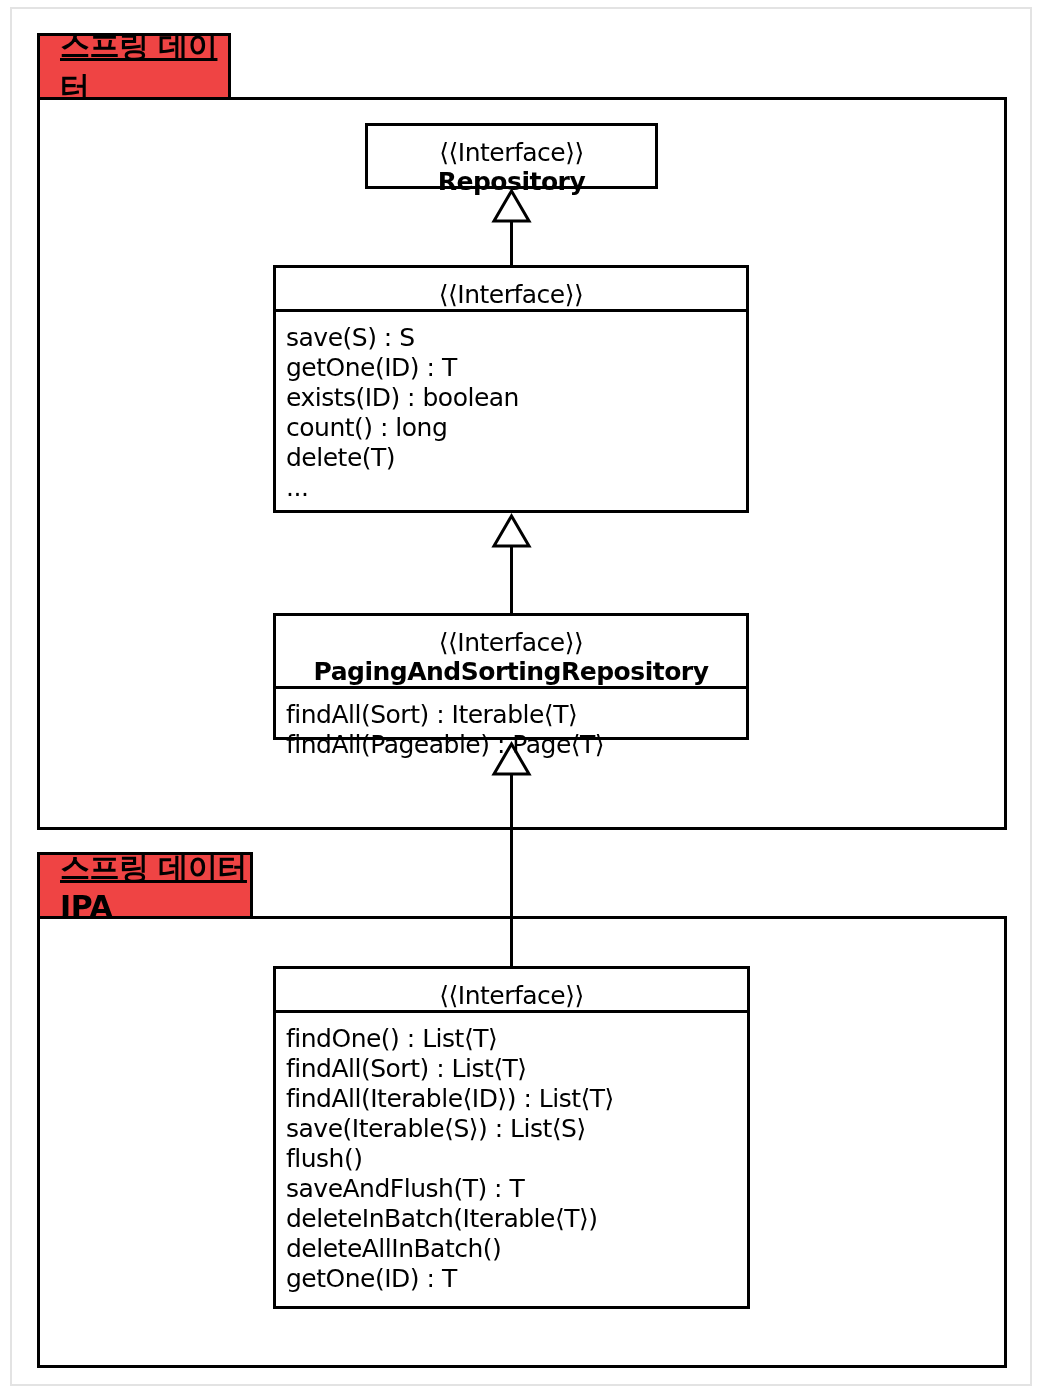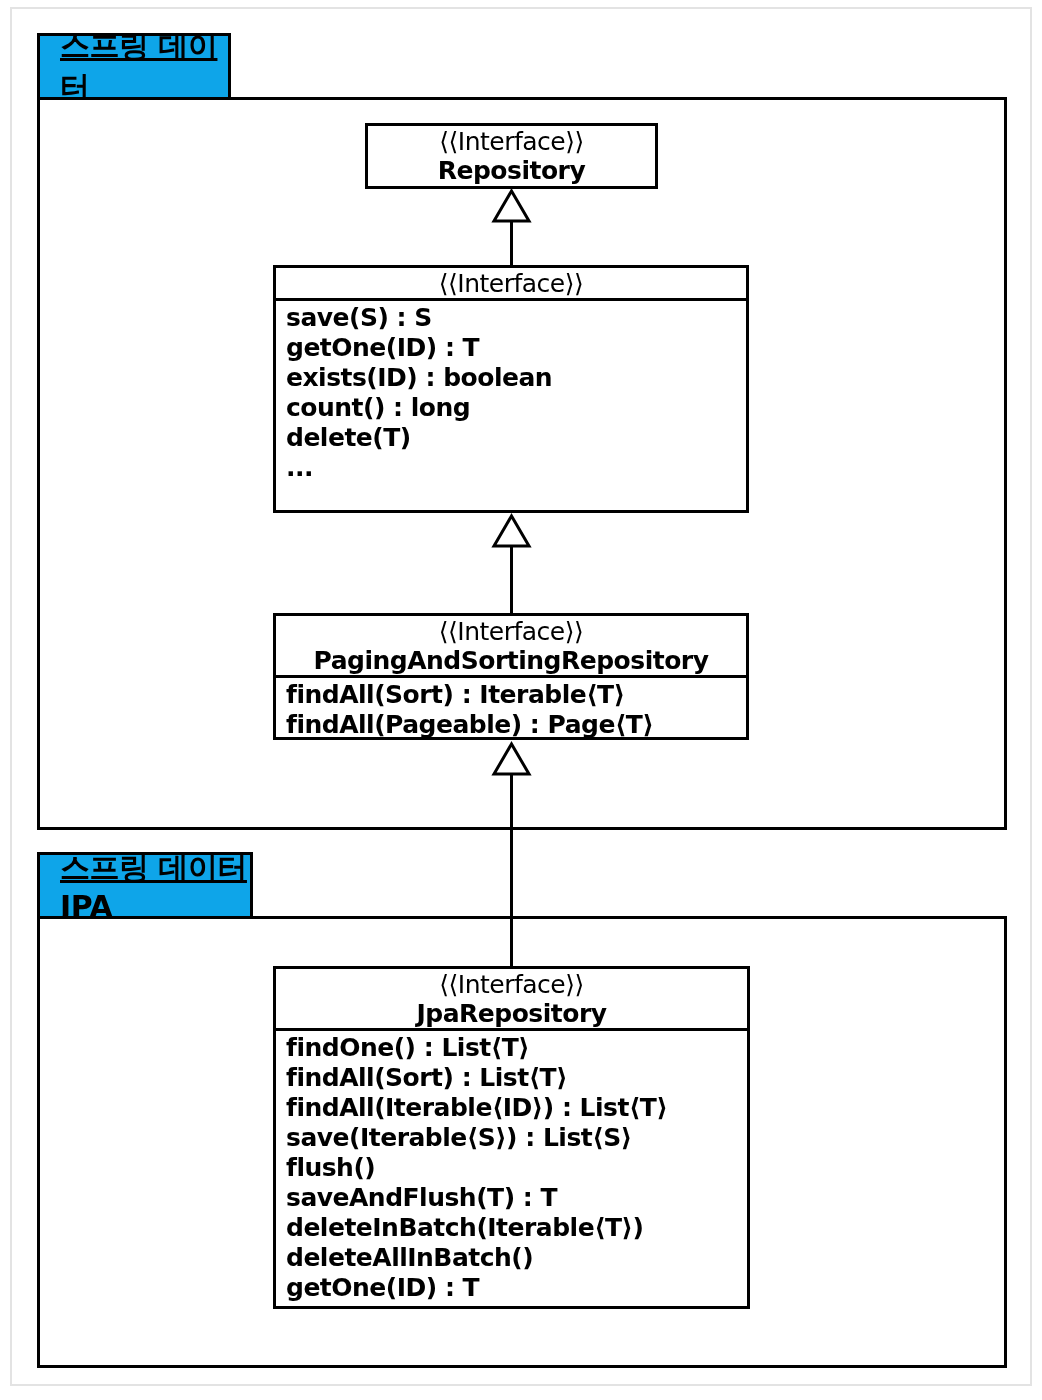--- a/index.html
+++ b/index.html
@@ -9,42 +9,42 @@
     font-family:"DejaVu Sans","Liberation Sans",sans-serif;
     overflow:hidden;
   }
   .frame{
     position:absolute;left:10px;top:7px;width:1022px;height:1379px;
     border:2px solid #e3e3e3;box-sizing:border-box;
   }
   
   .pkg-tab{
     position:absolute;box-sizing:border-box;z-index:1;
-    border:3px solid #000;border-bottom:none;background:#0ea5e9;
+    border:3px solid #000;border-bottom:none;background:#ef4444;
     display:flex;align-items:center;padding-left:20px;
     font-size:30px;font-weight:bold;text-decoration:underline;
     letter-spacing:-0.5px;
   }
   .pkg-body{
     position:absolute;box-sizing:border-box;z-index:1;
     border:3px solid #000;background:#fff;
   }
   
   #connectors{position:absolute;left:0;top:0;z-index:2;}
   
   .uml-class{
     position:absolute;box-sizing:border-box;z-index:3;
     border:3px solid #000;background:#fff;
     font-size:25px;
   }
-  .uml-head{text-align:center;line-height:29px;padding-top:1px;}
+  .uml-head{text-align:center;line-height:29px;padding-top:1px;margin-top:11px;}
   .uml-head .stereotype{letter-spacing:-0.5px;}
   .uml-head .cls-name{font-weight:bold;letter-spacing:-0.5px;}
   .with-methods .uml-head{border-bottom:3px solid #000;}
-  .uml-methods{padding:2px 4px 0 10px;overflow:hidden;letter-spacing:-0.5px;font-weight:bold;}
+  .uml-methods{padding:11px 4px 0 10px;overflow:hidden;letter-spacing:-0.5px;}
   .uml-methods .method{line-height:30px;white-space:nowrap;}
 </style>
 </head>
 <body>
 
 <div class="frame"></div>
 
 <div class="pkg-tab" style="left:37px;top:33px;width:194px;height:64px;">
   <span>스프링 데이터</span>
 </div>
@@ -101,21 +101,20 @@
   </div>
   <div class="uml-methods">
     <div class="method">findAll(Sort) : Iterable⟨T⟩</div>
     <div class="method">findAll(Pageable) : Page⟨T⟩</div>
   </div>
 </div>
 
 <div class="uml-class with-methods" style="left:273px;top:966px;width:477px;height:343px;">
   <div class="uml-head">
     <div class="stereotype">⟨⟨Interface⟩⟩</div>
-    <div class="cls-name">JpaRepository</div>
   </div>
   <div class="uml-methods">
     <div class="method">findOne() : List⟨T⟩</div>
     <div class="method">findAll(Sort) : List⟨T⟩</div>
     <div class="method">findAll(Iterable⟨ID⟩) : List⟨T⟩</div>
     <div class="method">save(Iterable⟨S⟩) : List⟨S⟩</div>
     <div class="method">flush()</div>
     <div class="method">saveAndFlush(T) : T</div>
     <div class="method">deleteInBatch(Iterable⟨T⟩)</div>
     <div class="method">deleteAllInBatch()</div>

